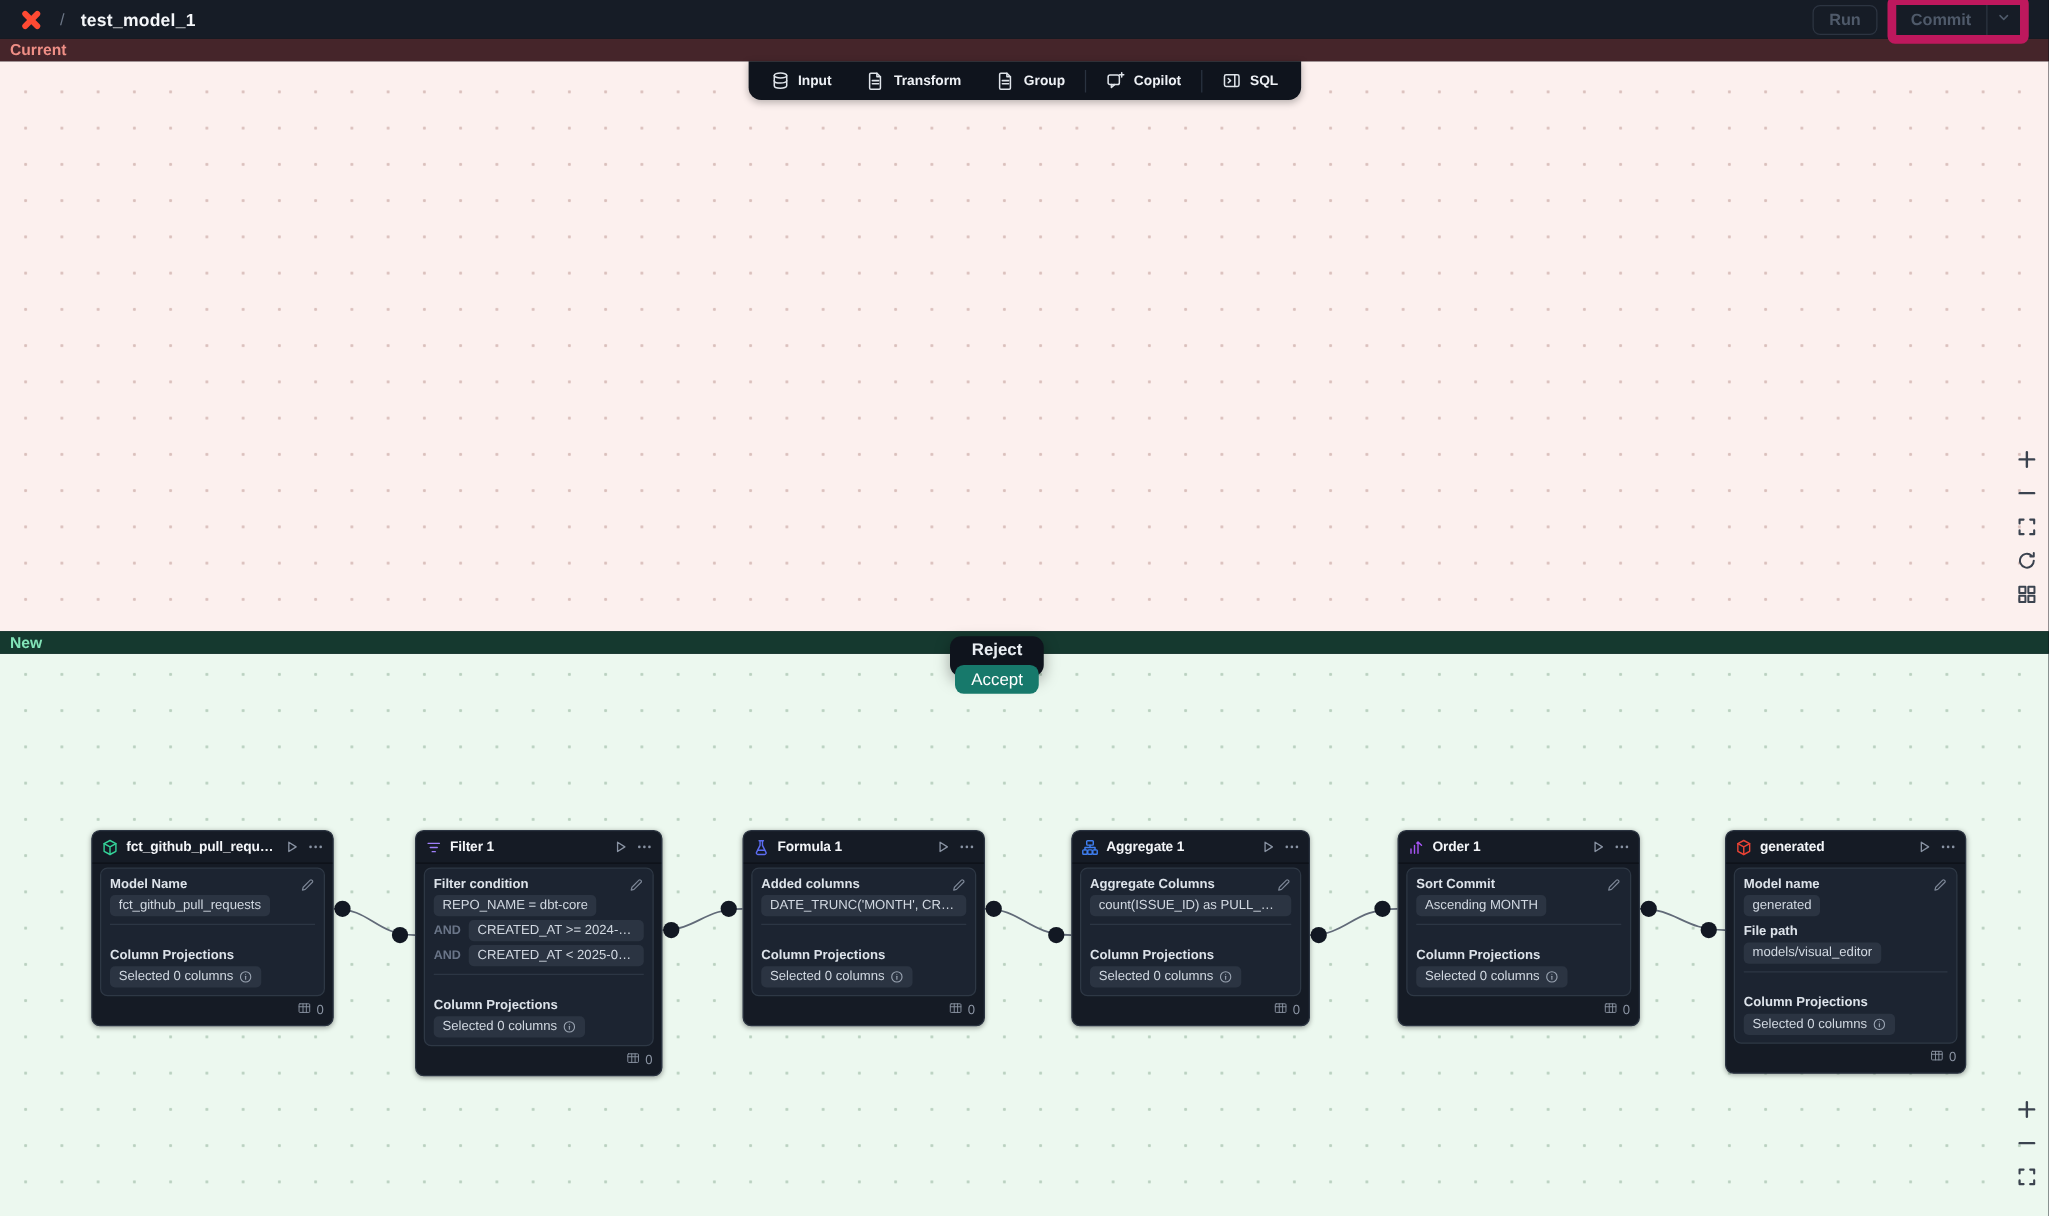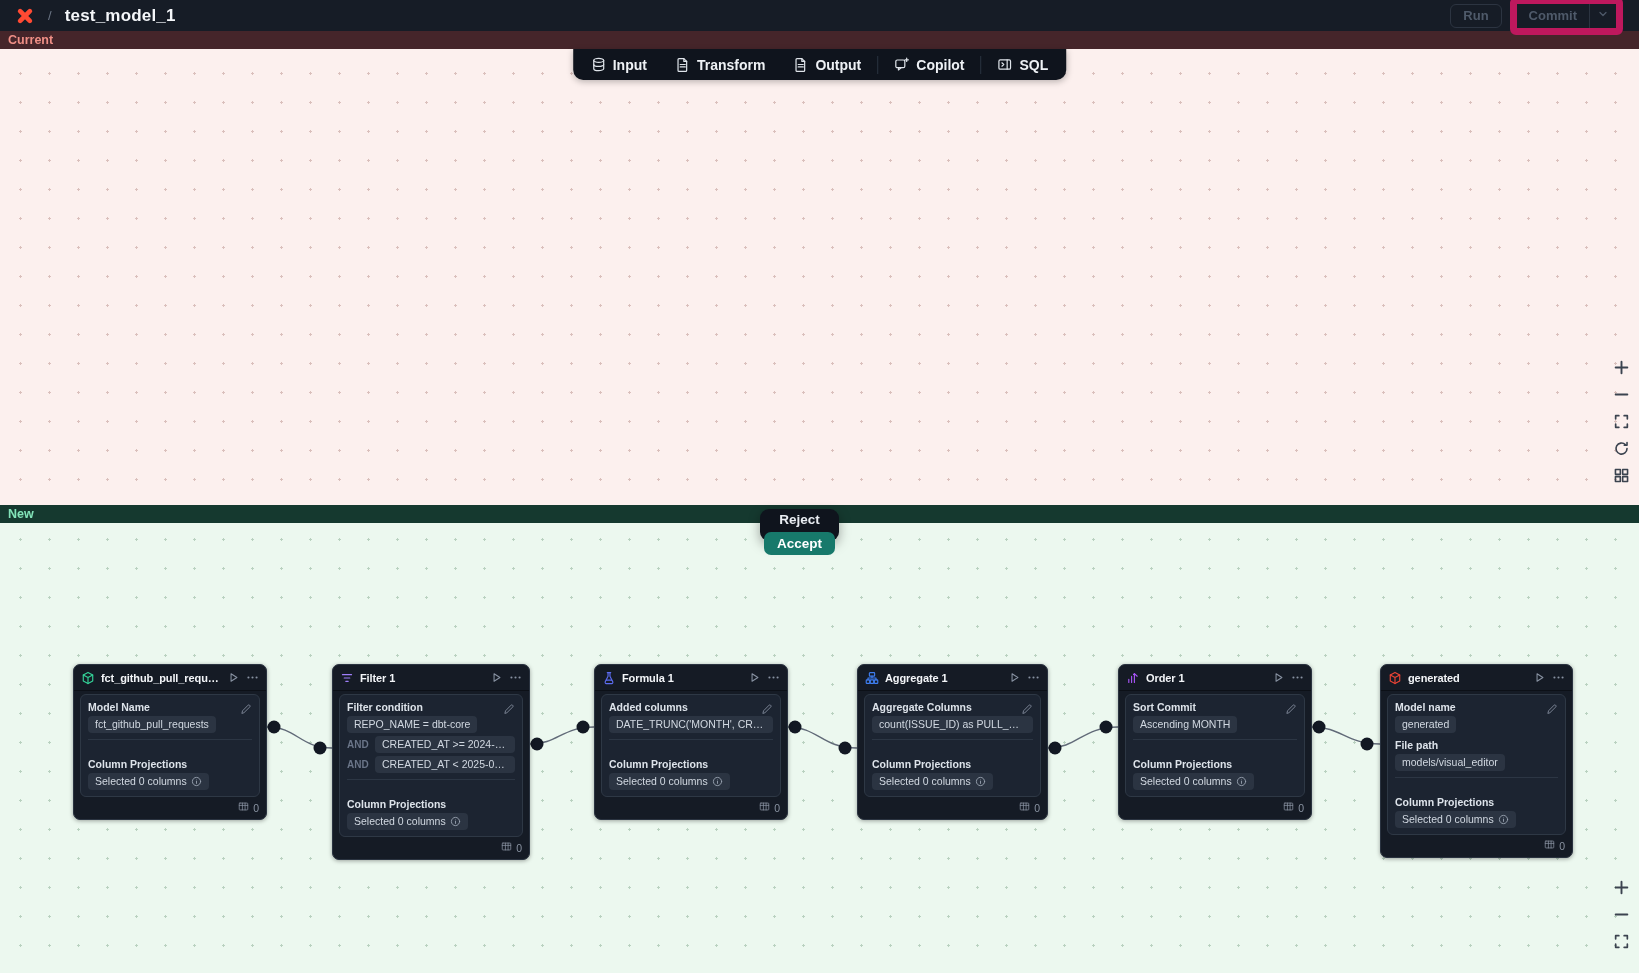--- a/index.html
+++ b/index.html
@@ -4,21 +4,21 @@
 <style>
   html,body{margin:0;padding:0;background:#0b0f16;}
   .app{position:relative;width:1639px;height:973px;overflow:hidden;
        font-family:"Liberation Sans",sans-serif;-webkit-font-smoothing:antialiased;}
 
   
   .topbar{position:absolute;top:0;left:0;width:100%;height:31px;background:#161c26;
           display:flex;align-items:center;padding:0 16px;box-sizing:border-box;z-index:6;}
   .logo{display:flex;align-items:center;margin-right:14px;}
   .crumb{color:#6d7787;font-size:13px;margin-right:13px;}
-  .title{color:#f4f6f9;font-size:17px;font-weight:700;letter-spacing:.2px;}
+  .title{color:#f4f6f9;font-size:14px;font-weight:700;letter-spacing:.2px;}
   .top-actions{margin-left:auto;display:flex;align-items:center;gap:8px;}
   .hbtn{background:transparent;border:1px solid #2c3441;border-radius:6px;color:#4f5a6a;
         font-family:inherit;font-size:13px;font-weight:600;height:24px;padding:0 12px;cursor:default;}
   .split{display:flex;align-items:stretch;border:7px solid #be185d;border-radius:6px;overflow:hidden;height:24px;}
   .split .hbtn{border:none;border-radius:0;height:auto;}
   .split .chev{border-left:1px solid #2c3441;padding:0 7px;display:flex;align-items:center;color:#4f5a6a;}
 
   
   .bar{position:absolute;left:0;width:100%;height:18px;display:flex;align-items:center;
        padding:0 8px;box-sizing:border-box;font-size:12.5px;font-weight:600;z-index:4;}
@@ -32,32 +32,32 @@
     background-size:29px 29px;background-position:6px 10px;}
   .new-canvas{top:523px;height:450px;background-color:#ecf8ef;
     background-image:radial-gradient(circle,rgba(104,146,116,.38) 1px,transparent 1.4px);
     background-size:29px 29px;background-position:6px 2px;}
 
   
   .toolbar{position:absolute;top:49px;left:50%;transform:translateX(-50%);height:31px;
            background:#0f141d;border-radius:0 0 10px 10px;display:flex;align-items:center;
            padding:0 4px;z-index:5;box-shadow:0 2px 6px rgba(0,0,0,.25);}
   .tb-item{display:flex;align-items:center;gap:7px;background:transparent;border:none;color:#eef1f5;
-           font-family:inherit;font-size:14px;font-weight:600;padding:0 14px;height:100%;cursor:pointer;}
+           font-family:inherit;font-size:11px;font-weight:600;padding:0 14px;height:100%;cursor:pointer;}
   .tb-ic{display:flex;align-items:center;color:#dfe4ea;}
   .tb-sep{width:1px;height:18px;background:#2a3340;margin:0 2px;}
 
   
   .review{position:absolute;left:760px;top:509px;height:32px;background:#0f141d;border-radius:9px;
           display:flex;align-items:center;padding:0 4px;gap:2px;z-index:7;
           box-shadow:0 4px 12px rgba(0,0,0,.35);flex-direction:column;}
   .reject{background:transparent;border:none;color:#e9edf2;font-family:inherit;font-size:13.5px;
           font-weight:600;padding:3px 12px;cursor:pointer;}
   .accept{background:#17796b;border:none;border-radius:7px;color:#ffffff;font-family:inherit;
-          font-size:13.5px;font-weight:700;padding:4px 13px;cursor:pointer;}
+          font-size:13.5px;font-weight:400;padding:4px 13px;cursor:pointer;}
 
   
   .controls{position:absolute;right:8px;display:flex;flex-direction:column;gap:5px;z-index:5;}
   .controls-top{top:358px;}
   .controls-bottom{top:878px;}
   .ctl{background:transparent;border:none;padding:1px;color:#3b434f;display:flex;cursor:pointer;}
 
   
   .edges{position:absolute;top:0;left:0;width:1639px;height:973px;z-index:2;pointer-events:none;}
   .edge-path{stroke:#616a78;stroke-width:1.4;fill:none;}
@@ -151,21 +151,21 @@
         <span>Transform</span>
       </button>
       <button class="tb-item">
         <span class="tb-ic">
           <svg width="15" height="15" viewBox="0 0 16 16" fill="none" stroke="currentColor" stroke-width="1.3" stroke-linecap="round" stroke-linejoin="round">
             <path d="M4 1.7h5.2l3 3v9.6a1 1 0 0 1-1 1H4a1 1 0 0 1-1-1V2.7a1 1 0 0 1 1-1z"></path>
             <path d="M9.2 1.7v3h3"></path>
             <path d="M5.3 8h5.4M5.3 10.6h5.4"></path>
           </svg>
         </span>
-        <span>Output</span>
+        <span>Group</span>
       </button>
       <span class="tb-sep"></span>
       <button class="tb-item">
         <span class="tb-ic">
           <svg width="15" height="15" viewBox="0 0 16 16" fill="none" stroke="currentColor" stroke-width="1.3" stroke-linecap="round" stroke-linejoin="round">
             <rect x="1.7" y="3.2" width="9.6" height="8.2" rx="1.6"></rect>
             <path d="M4.5 11.4v2.4l2.8-2.4"></path>
             <path d="M13.3 1.2v3.6M11.5 3h3.6"></path>
           </svg>
         </span>

